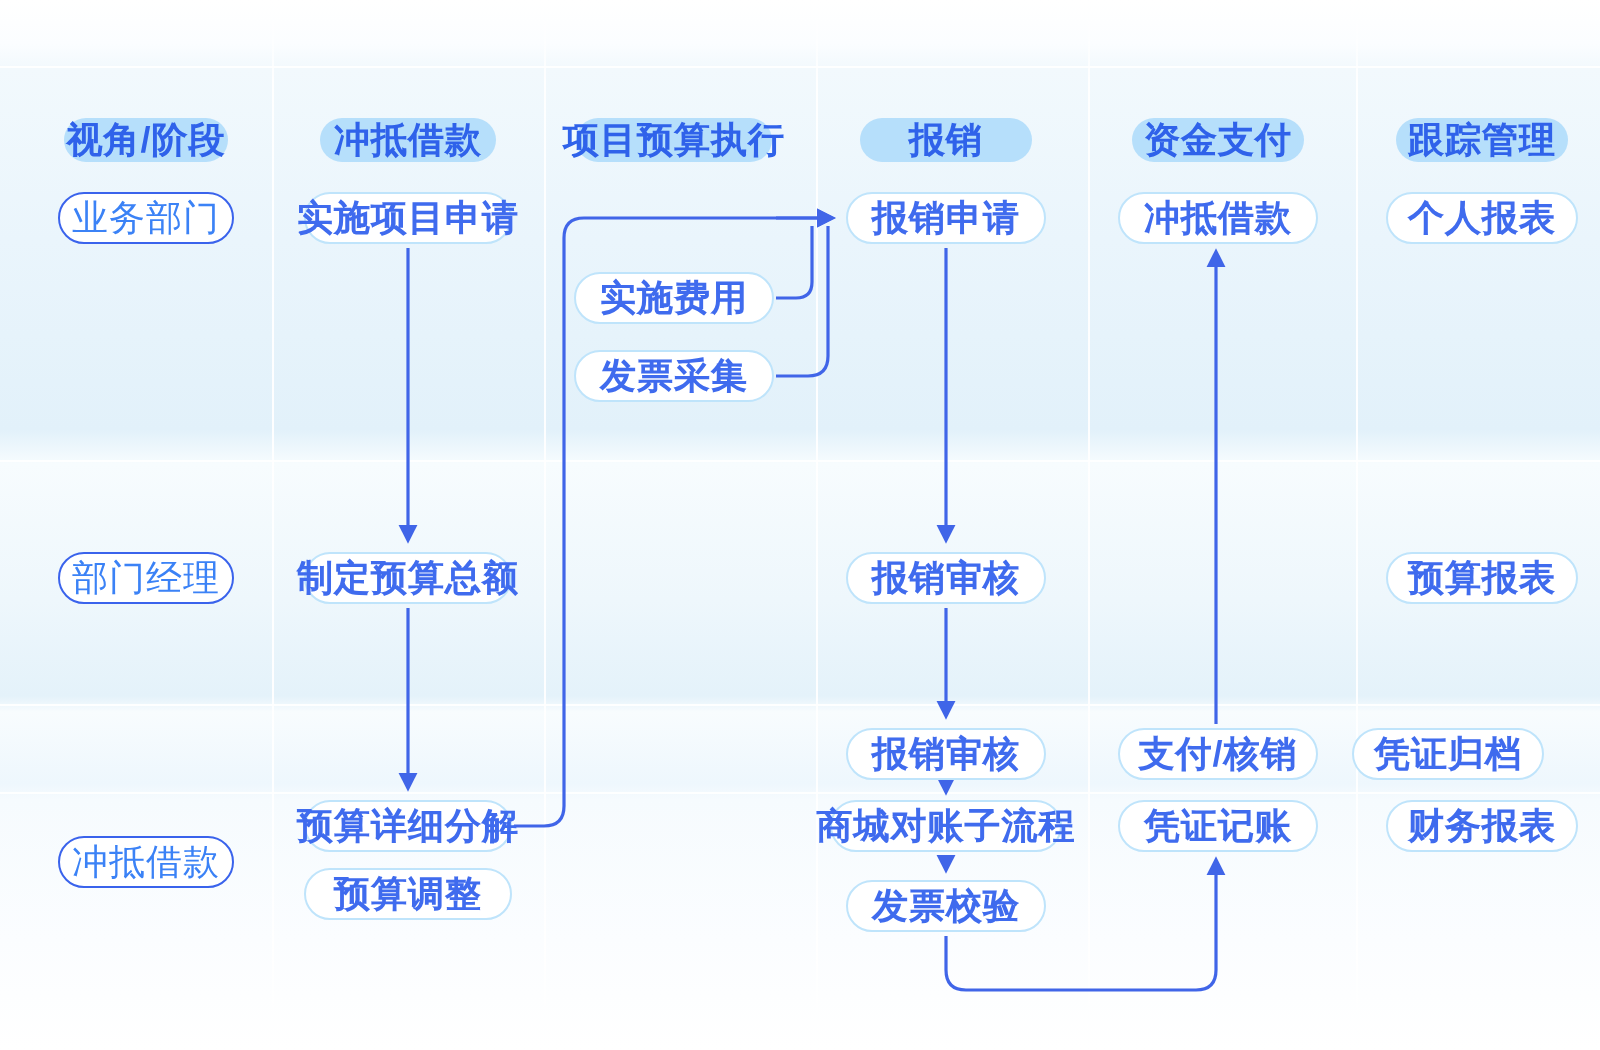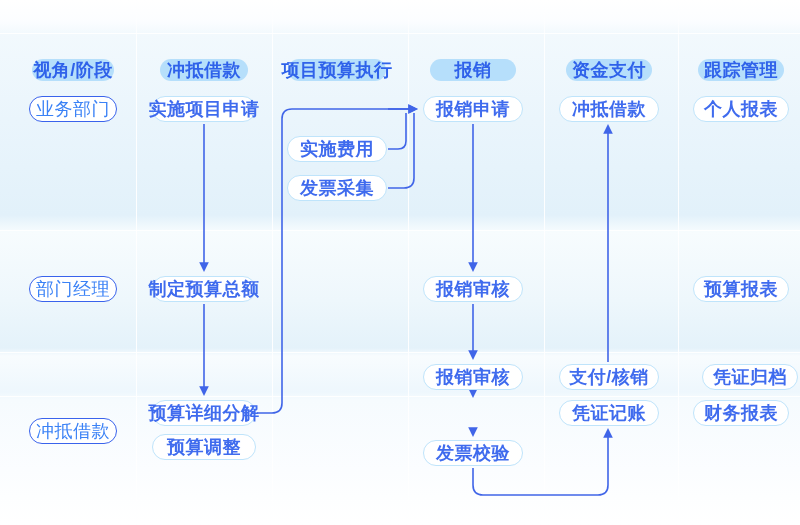--- a/index.html
+++ b/index.html
@@ -84,24 +84,25 @@
   <div class="pill pill-node" style="left:152px;top:96px;width:104px;height:26px">实施项目申请</div>
   <div class="pill pill-node" style="left:152px;top:434px;width:104px;height:26px">预算调整</div>
   <div class="pill pill-node" style="left:152px;top:400px;width:104px;height:26px">预算详细分解</div>
 
   <div class="pill pill-node" style="left:287px;top:136px;width:100px;height:26px">实施费用</div>
   <div class="pill pill-node" style="left:287px;top:175px;width:100px;height:26px">发票采集</div>
 
   <div class="pill pill-node" style="left:423px;top:96px;width:100px;height:26px">报销申请</div>
   <div class="pill pill-node" style="left:423px;top:276px;width:100px;height:26px">报销审核</div>
   <div class="pill pill-node" style="left:423px;top:364px;width:100px;height:26px">报销审核</div>
+  <div class="pill pill-node" style="left:415px;top:400px;width:116px;height:26px">商城对账子流程</div>
   <div class="pill pill-node" style="left:423px;top:440px;width:100px;height:26px">发票校验</div>
 
   <div class="pill pill-node" style="left:559px;top:96px;width:100px;height:26px">冲抵借款</div>
   <div class="pill pill-node" style="left:559px;top:364px;width:100px;height:26px">支付/核销</div>
   <div class="pill pill-node" style="left:559px;top:400px;width:100px;height:26px">凭证记账</div>
 
   <div class="pill pill-node" style="left:693px;top:96px;width:96px;height:26px">个人报表</div>
   <div class="pill pill-node" style="left:693px;top:276px;width:96px;height:26px">预算报表</div>
-  <div class="pill pill-node" style="left:702px;top:364px;width:96px;height:26px">凭证归档</div>
+  <div class="pill pill-node" style="left:676px;top:364px;width:96px;height:26px">凭证归档</div>
   <div class="pill pill-node" style="left:693px;top:400px;width:96px;height:26px">财务报表</div>
 
 </div>
 
 </body></html>

